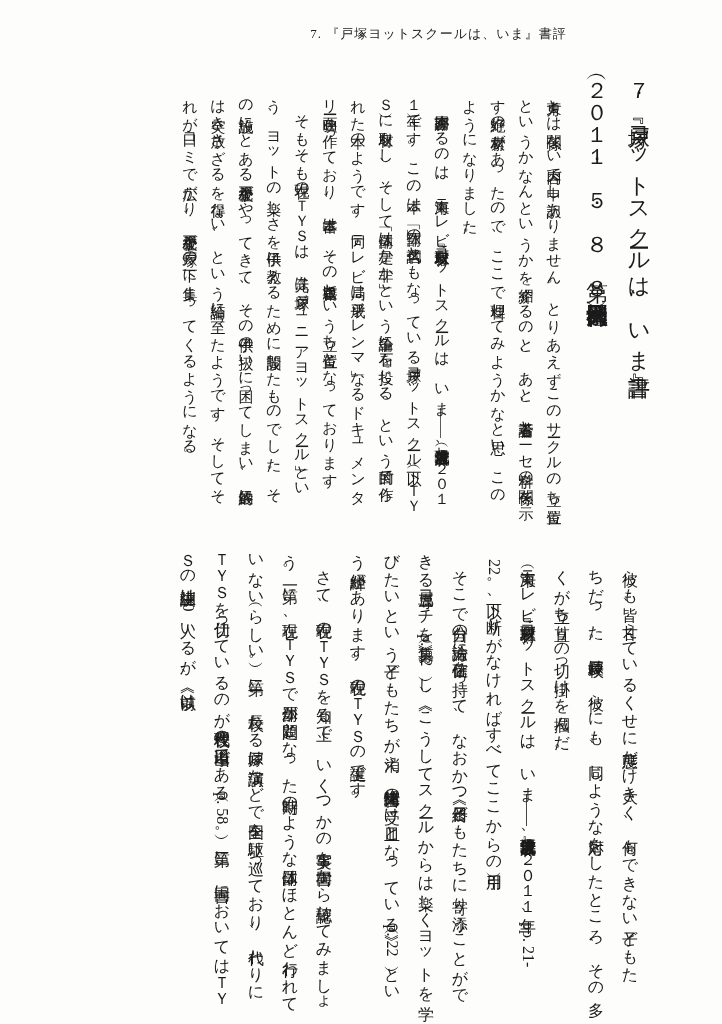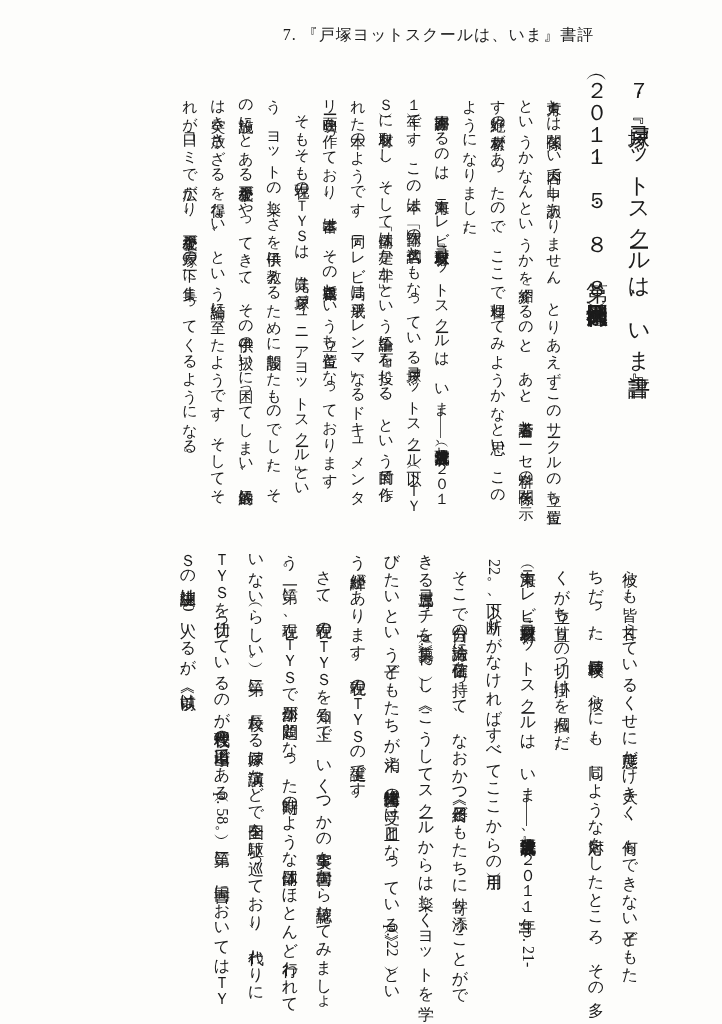--- a/index.html
+++ b/index.html
@@ -14,21 +14,21 @@
     color: #1b1b1b;
     font-family: "Liberation Serif", "DejaVu Serif", serif;
     overflow: hidden;
   }
   .running-header {
     position: absolute;
     top: 25px;
     left: 155px;
     right: 0;
     text-align: center;
-    font-size: 16px;
+    font-size: 13px;
     letter-spacing: 1px;
   }
   .vblock {
     position: absolute;
     writing-mode: vertical-rl;
     text-orientation: mixed;
     line-break: strict;
   }
   .upper {
     top: 75px;

